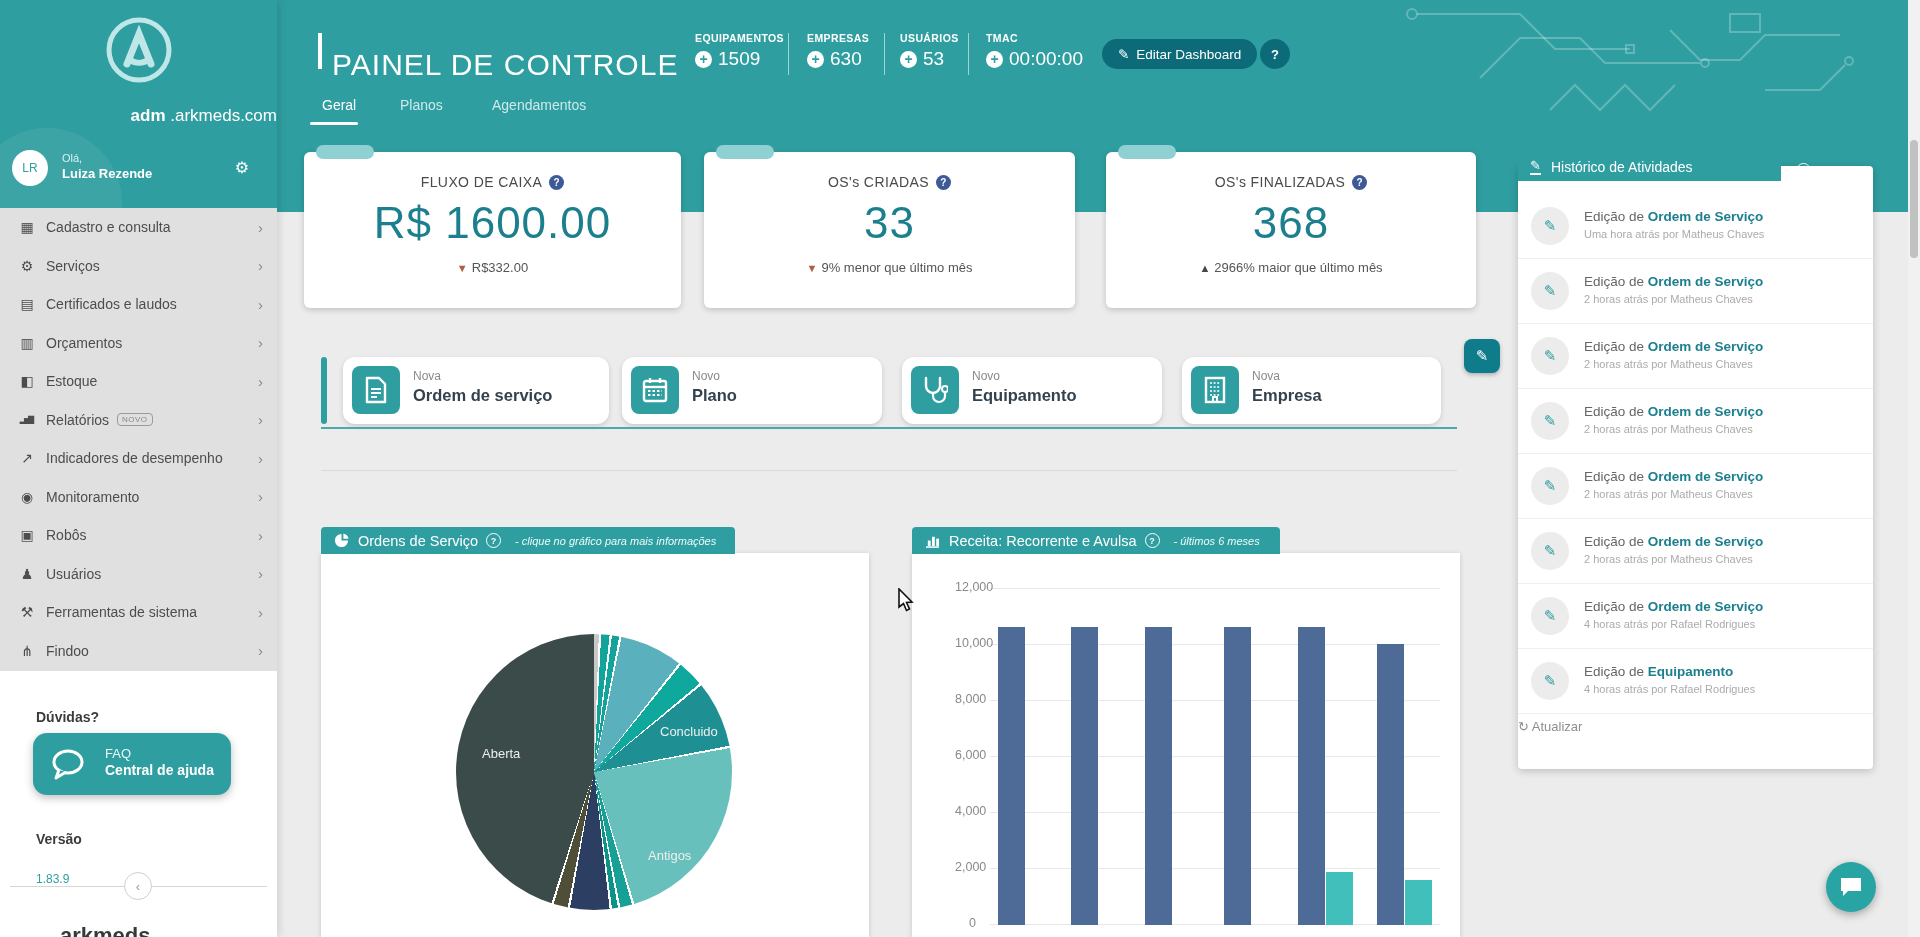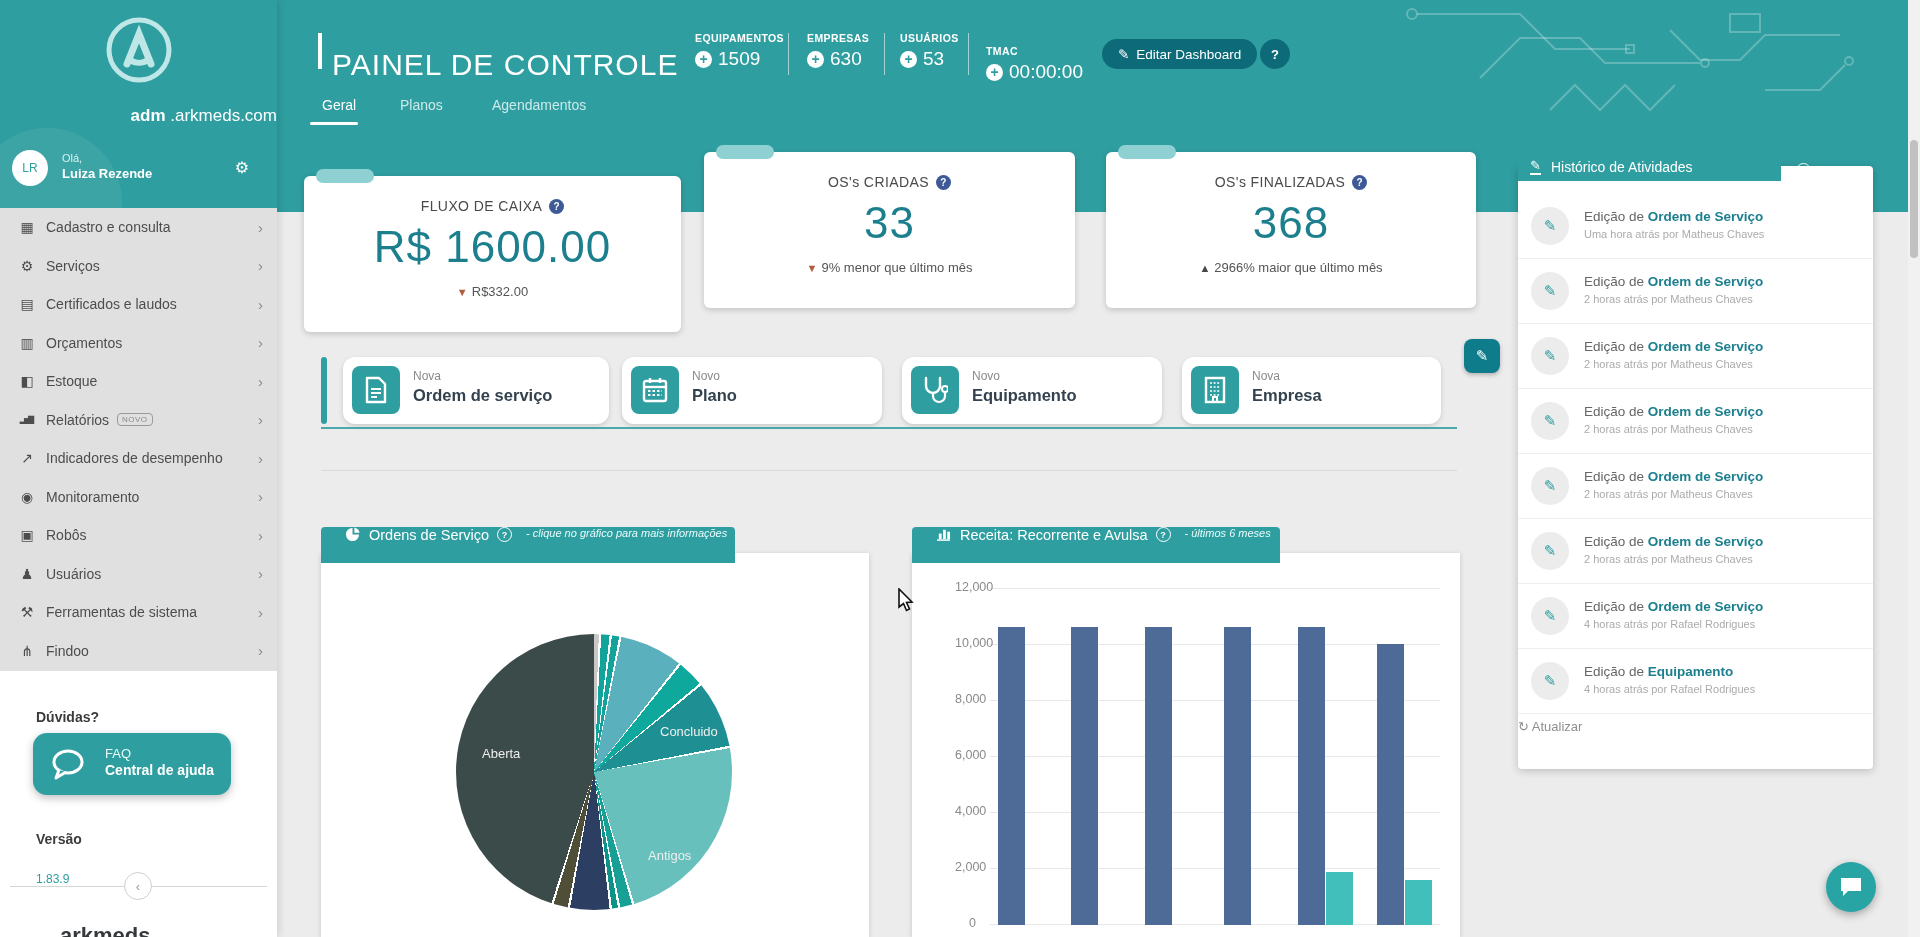--- a/index.html
+++ b/index.html
@@ -91,22 +91,22 @@
   .qa-ic { position:absolute; left:9px; top:9px; width:48px; height:48px; border-radius:8px; background:var(--teal);
            display:flex; align-items:center; justify-content:center; }
   .qa-pre { position:absolute; left:70px; top:12px; font-size:12px; color:#8a8a8a; }
   .qa-lb  { position:absolute; left:70px; top:29px; font-size:16.5px; color:#33424e; font-weight:bold; }
   .qa-edit { position:absolute; left:1187px; top:339px; width:36px; height:34px; border-radius:8px;
              background:#0f7c8c; color:#fff; font-size:15px; display:flex; align-items:center; justify-content:center;
              cursor:pointer; box-shadow:0 2px 4px rgba(0,0,0,.25); }
   .section-div { position:absolute; left:44px; top:470px; width:1136px; height:1px; background:#d9d9d9; }
 
   
-  .panel-h { position:absolute; top:527px; height:36px; background:var(--teal); border-radius:4px 4px 0 0;
-             display:flex; color:#fff; z-index:6;padding-left:11px; }
+  .panel-h { position:absolute; top:527px; height:27px; background:var(--teal); border-radius:4px 4px 0 0;
+             display:flex; align-items:center; color:#fff; z-index:6; }
   .panel-h .ph-ic { margin-left:13px; display:flex; }
   .panel-h .ph-t { margin-left:9px; font-size:14.5px; font-weight:500; }
   .qmark-o { width:15px; height:15px; margin-left:8px; border-radius:50%; border:1.3px solid #fff; color:#fff;
              font-size:9px; font-weight:bold; display:inline-flex; align-items:center; justify-content:center; cursor:pointer; }
   .ph-note { margin-left:14px; font-size:11px; font-style:italic; color:#eafcfc; }
   .panel-b { position:absolute; top:553px; background:#fff; box-shadow:0 1px 5px rgba(0,0,0,.16); }
 
   .pie { position:absolute; left:135px; top:81px; width:276px; height:276px; border-radius:50%; }
   .pie-label { position:absolute; font-size:13px; color:#eeeeee; }
 
@@ -288,41 +288,41 @@
       </div>
       <div class="hdiv" style="left:607px;"></div>
       <div class="hstat" style="left:623px;">
         <div class="lb">USUÁRIOS</div>
         <div class="vl">
             <span class="plus-c">+</span>
             <span>53</span>
           </div>
       </div>
       <div class="hdiv" style="left:691px;"></div>
-      <div class="hstat" style="left:709px;margin-top:13px;">
+      <div class="hstat" style="left:709px;">
         <div class="lb">TMAC</div>
         <div class="vl">
             <span class="plus-c">+</span>
             <span>00:00:00</span>
           </div>
       </div>
 
       <button class="edit-btn">
           <span>✎</span>
           <span>Editar Dashboard</span>
         </button>
       <div class="help-btn">?</div>
 
       <div class="tab active" style="left:45px;">Geral</div>
       <div class="tab" style="left:123px;">Planos</div>
       <div class="tab" style="left:215px;">Agendamentos</div>
       <div class="tab-underline"></div>
     </div>
 
-    <div class="scard" style="left:27px; width:377px;margin-top:24px;">
+    <div class="scard" style="left:27px; width:377px;">
       <div class="tabnotch"></div>
       <div class="sc-title">
           <span>FLUXO DE CAIXA</span>
           <span class="qmark">?</span>
         </div>
       <div class="sc-value">R$ 1600.00</div>
       <div class="sc-delta"><span class="tri-down">▼</span><span>R$332.00</span></div>
     </div>
     <div class="scard" style="left:427px; width:371px;">
       <div class="tabnotch"></div>

